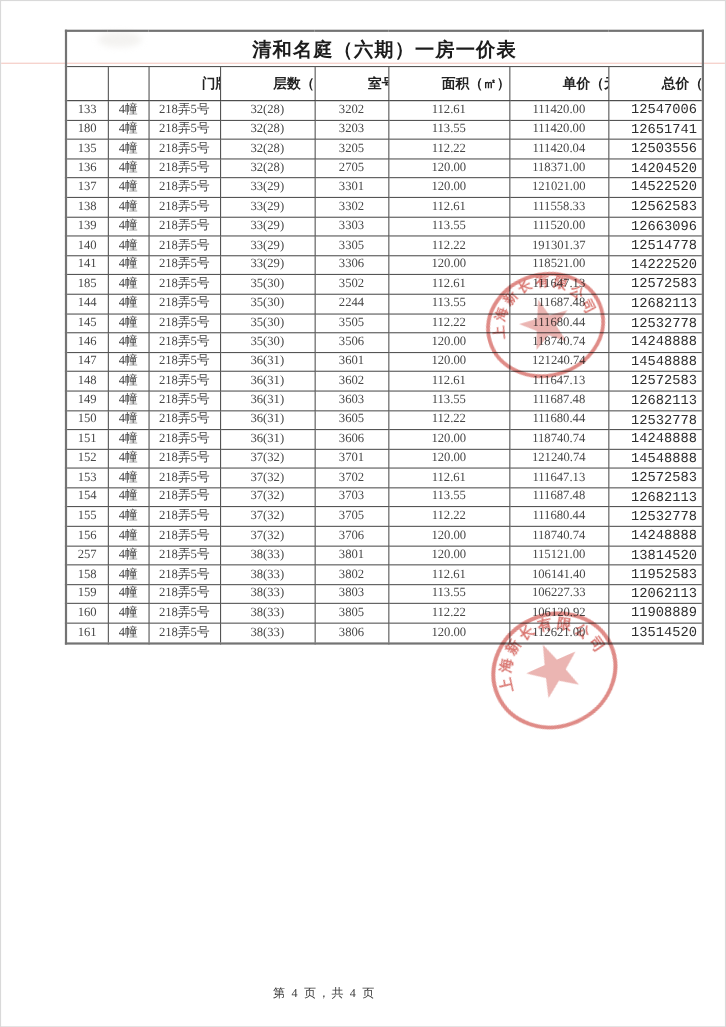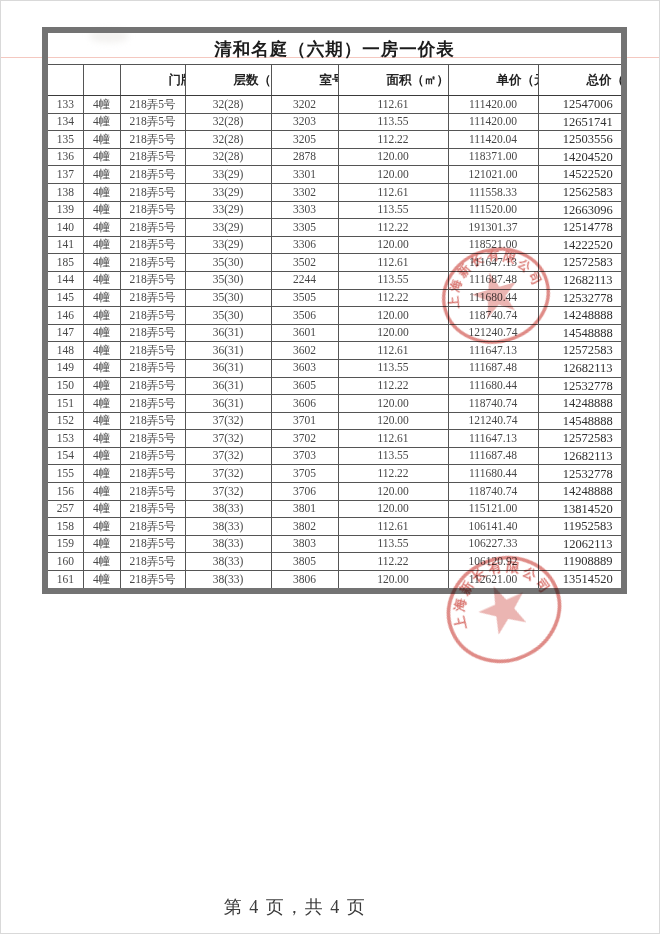--- a/index.html
+++ b/index.html
@@ -12,23 +12,23 @@
   .scan-line{
     position:absolute;left:0;top:56px;width:660px;height:1px;
     background:#f0b5ab;opacity:.75;pointer-events:none;
   }
   .smudge{
     position:absolute;left:88px;top:28px;width:40px;height:14px;border-radius:50%;
     background:#e8e6e2;opacity:.5;filter:blur(3px);
   }
   
   table.price-table{
-    position:absolute;left:41px;top:26px;width:579px;
+    position:absolute;left:58px;top:26px;width:579px;
     border-collapse:collapse;table-layout:fixed;
-    border:6px solid #737373;
+    border:2px solid #737373;
     color:#474747;
   }
   .price-table td,.price-table th{
     border:1px solid #555;
     padding:0;text-align:center;vertical-align:middle;
     overflow:hidden;white-space:nowrap;
   }
   .price-table col.c1{width:38px}
   .price-table col.c2{width:37px}
   .price-table col.c3{width:65px}
@@ -44,39 +44,39 @@
   .header-row th{
     height:30px;font-size:12.5px;font-weight:bold;color:#222;
     border-bottom:1.5px solid #3a3a3a;
     padding-left:48px;
   }
   .price-table tbody td{
     height:16.6px;font-size:11.5px;line-height:1;
   }
   
   .price-table tbody td:last-child{
-    font-family:Liberation Serif, serif;
+    font-family:Liberation Mono, monospace;
     font-size:12.5px;color:#2f2f2f;font-weight:500;padding-left:16px;
   }
   
   .seal{
     position:absolute;color:#cf5049;opacity:.78;
     mix-blend-mode:multiply;filter:blur(.5px);
     pointer-events:none;
   }
   .seal-upper{left:427px;top:235px;width:136px;height:119px;transform:rotate(-16deg);}
   .seal-lower{left:433px;top:545px;width:140px;height:127px;transform:rotate(-24deg);}
   .seal text{
     font-family:"Liberation Serif","DejaVu Serif",serif;
     font-size:14.5px;font-weight:bold;fill:currentColor;
   }
   
   .page-footer{
     position:absolute;left:0;top:894px;width:588px;text-align:center;
-    font-size:18px;color:#3b3b3b;letter-spacing:1.5px;
+    font-size:11px;color:#3b3b3b;letter-spacing:1.5px;
     font-family:"Liberation Serif","DejaVu Serif",serif;
   }
 </style>
 </head>
 <body>
 
 <div class="smudge"></div>
 <div class="scan-line"></div>
 
 <table class="price-table">
@@ -110,21 +110,21 @@
         <td>133</td>
         <td>4幢</td>
         <td>218弄5号</td>
         <td>32(28)</td>
         <td>3202</td>
         <td>112.61</td>
         <td>111420.00</td>
         <td>12547006</td>
       </tr>
       <tr>
-        <td>134</td>
+        <td>180</td>
         <td>4幢</td>
         <td>218弄5号</td>
         <td>32(28)</td>
         <td>3203</td>
         <td>113.55</td>
         <td>111420.00</td>
         <td>12651741</td>
       </tr>
       <tr>
         <td>135</td>
@@ -134,21 +134,21 @@
         <td>3205</td>
         <td>112.22</td>
         <td>111420.04</td>
         <td>12503556</td>
       </tr>
       <tr>
         <td>136</td>
         <td>4幢</td>
         <td>218弄5号</td>
         <td>32(28)</td>
-        <td>2878</td>
+        <td>2705</td>
         <td>120.00</td>
         <td>118371.00</td>
         <td>14204520</td>
       </tr>
       <tr>
         <td>137</td>
         <td>4幢</td>
         <td>218弄5号</td>
         <td>33(29)</td>
         <td>3301</td>

